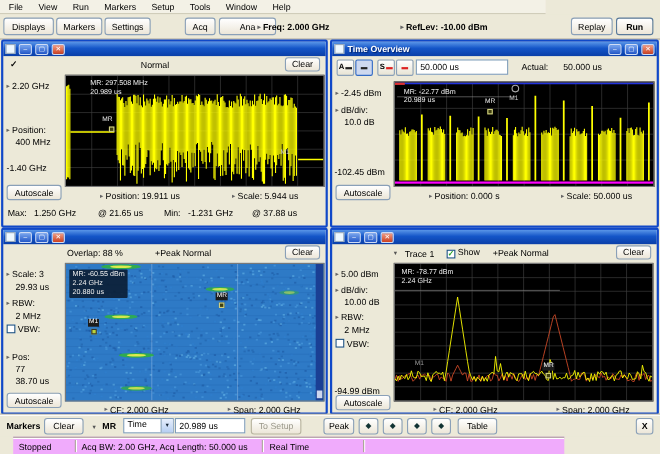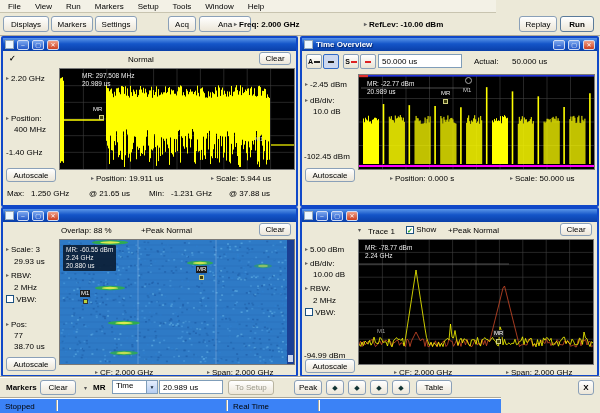--- a/index.html
+++ b/index.html
@@ -38,21 +38,21 @@
   .combo .carr{width:11px;height:100%;background:linear-gradient(#e6eefc,#b6cef2);border-left:1px solid #7f9db9;font-size:5px;color:#123;display:flex;align-items:center;justify-content:center}
   .ipt{position:absolute;height:14px;border:1px solid #7f9db9;font-size:8px;padding:0 3px;font-family:"Liberation Sans",sans-serif;background:#fff}
   .tob{position:absolute;width:16px;height:15px;background:linear-gradient(#fff,#e8e4d4);border:1px solid #8aa0b8;border-radius:2px;font-size:7px;font-weight:bold;display:flex;align-items:center;justify-content:center;gap:1px;padding:0}
   .tob.pressed{background:#cdd8ef;border-color:#316ac5}
   .bbar{display:inline-block;width:6px;height:2px;background:#222}
   .bbar.red{background:#d22}
   
   #markersbar{position:absolute;left:0;top:377px;width:600px;height:20px;background:#ece9d8;border-top:1px solid #fff;box-shadow:0 -1px 0 #aca899}
   #markersbar .xbtn{top:2px}
   .navbtn{position:absolute;top:2px;width:18px;height:15px;background:linear-gradient(#fff,#ece6d8);border:1px solid #8aa0b8;border-radius:3px;font-size:7px;line-height:12px;text-align:center;color:#133;padding:0}
-  #statusbar{position:absolute;left:0;top:397px;width:501px;height:16px;background:#3b82f6;border-top:1px solid #aca899;box-shadow:inset 0 1px 0 #fff}
+  #statusbar{position:absolute;left:12px;top:397px;width:501px;height:16px;background:#f0abfc;border-top:1px solid #aca899;box-shadow:inset 0 1px 0 #fff}
   #statusbar span{position:absolute;top:4px;font-size:8px}
   .sep{position:absolute;top:2px;bottom:2px;width:1px;background:#aca899;box-shadow:1px 0 0 #fff}
   .disabled{color:#9a988a;border-color:#b8b4a0}
 </style>
 </head>
 <body>
 
 <div id="app">
 
   <div id="menubar">
@@ -1617,18 +1617,19 @@
     <button class="navbtn" style="left:348px">◆</button>
     <button class="navbtn" style="left:370px">◆</button>
     <button class="navbtn" style="left:392px">◆</button>
     <button class="xbtn" style="left:416px;top:2px;width:36px;height:15px;line-height:12px">Table</button>
     <button class="xbtn" style="left:578px;top:2px;width:16px;height:15px;line-height:12px;font-weight:bold">X</button>
   </div>
 
   <div id="statusbar">
     <span style="left:5px">Stopped</span>
     <div class="sep" style="left:56px"></div>
+    <span style="left:62px">Acq BW: 2.00 GHz, Acq Length: 50.000 us</span>
     <div class="sep" style="left:226px"></div>
     <span style="left:233px">Real Time</span>
     <div class="sep" style="left:318px"></div>
   </div>
 
 </div>
 
 </body></html>

